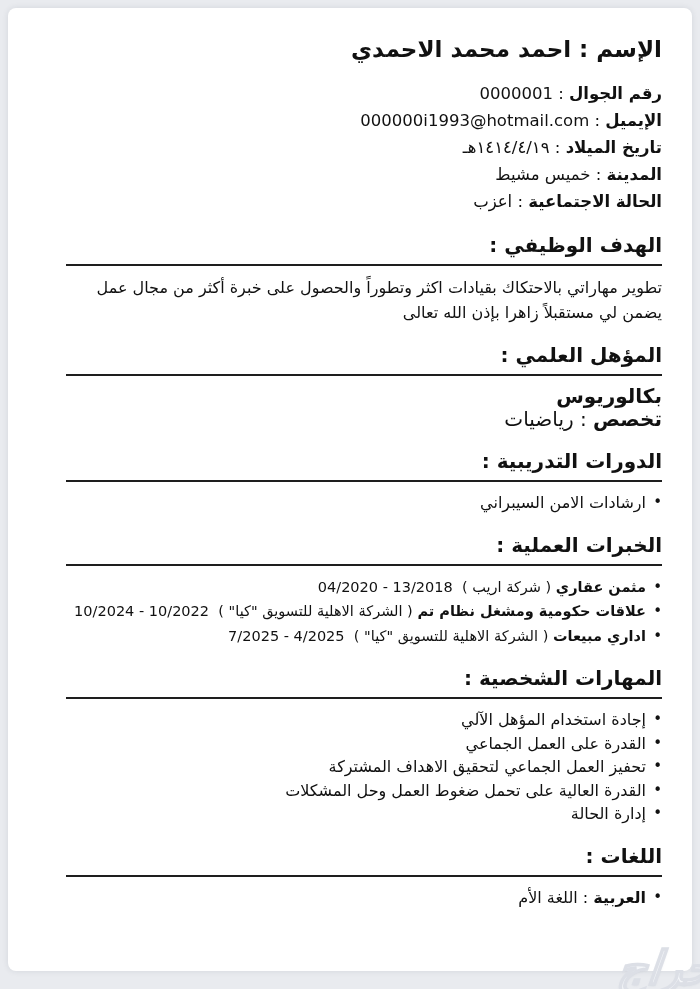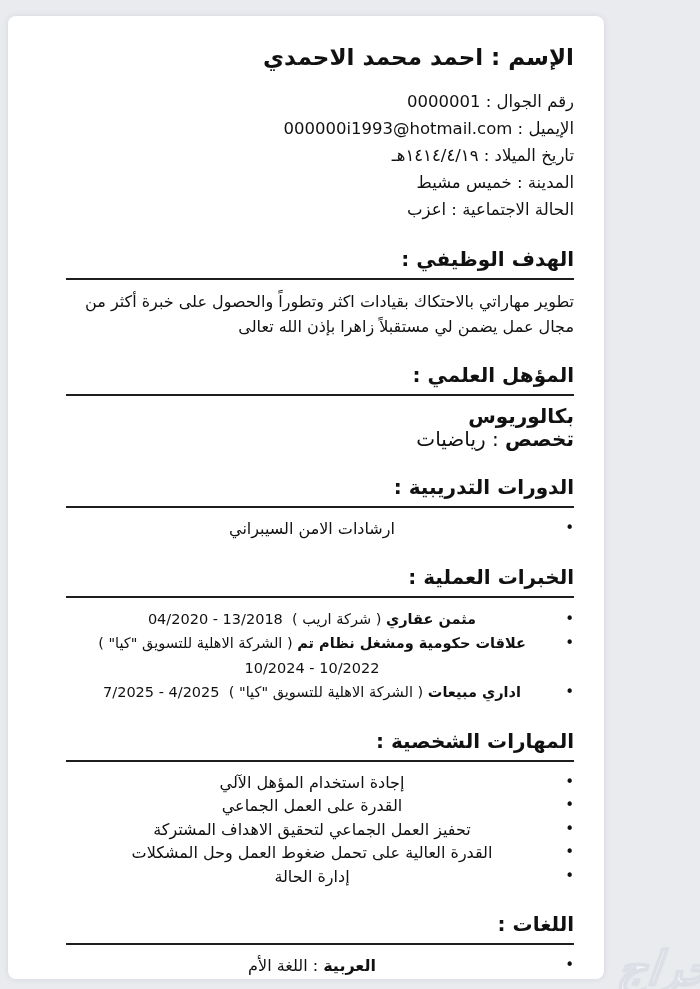--- a/index.html
+++ b/index.html
@@ -6,22 +6,22 @@
   html,body { width:700px; height:989px; }
   body {
     position:relative;
     background:#e9ebef;
     font-family:"DejaVu Sans", sans-serif;
     color:#111;
     overflow:hidden;
   }
   .page {
     position:absolute;
-    left:8px; top:16px;
-    width:596px; height:963px;
+    left:8px; top:8px;
+    width:684px; height:963px;
     background:#ffffff;
     border-radius:8px;
     box-shadow:0 0 6px rgba(30,40,60,0.10);
     overflow:hidden;
   }
   .content {
     direction:rtl;
     text-align:right;
     padding:26px 30px 0 58px;
   }
@@ -32,40 +32,40 @@
   .name-line {
     font-size:23px;
     font-weight:bold;
     line-height:30px;
     margin-bottom:16px;
   }
   .info-line {
     font-size:16.5px;
     line-height:27px;
   }
-  .info-line b { font-weight:normal; }
+  .info-line b { font-weight:bold; }
 
-  .section { margin-top:23px; }
+  .section { margin-top:17px; }
   .stitle {
     font-size:20px;
     font-weight:bold;
     line-height:26px;
     padding-bottom:6px;
     border-bottom:2px solid #1e1e1e;
     margin-bottom:9px;
   }
   .body-text {
     font-size:16px;
     line-height:25px;
   }
   .edu-line {
     font-size:20px;
     line-height:23px;
   }
-  ul.blist { list-style:none;text-align:center; }
+  ul.blist { list-style:none; }
   ul.blist li {
     position:relative;
     padding-right:16px;
     font-size:16px;
     line-height:23.5px;
   }
   ul.blist li::before {
     content:"\2022";
     position:absolute;
     right:0;

